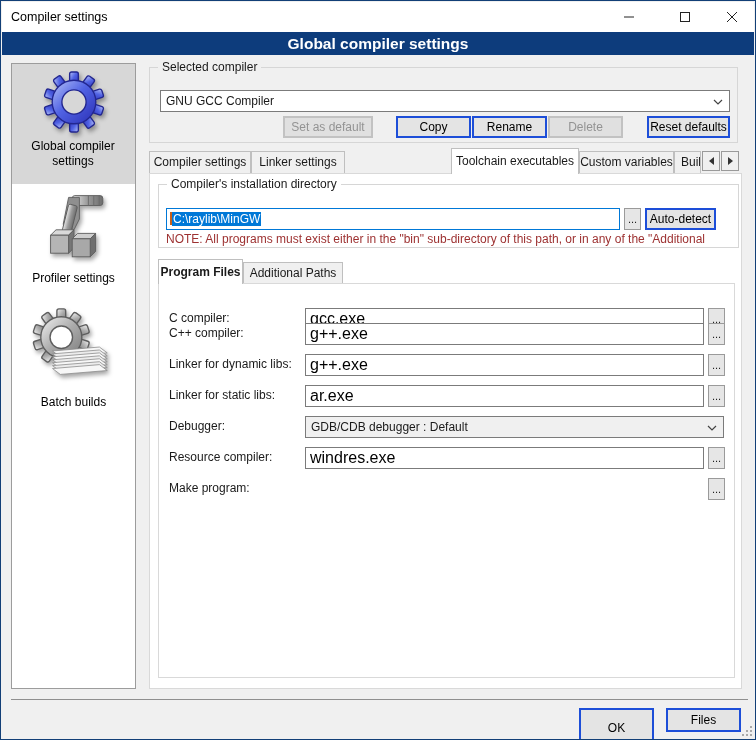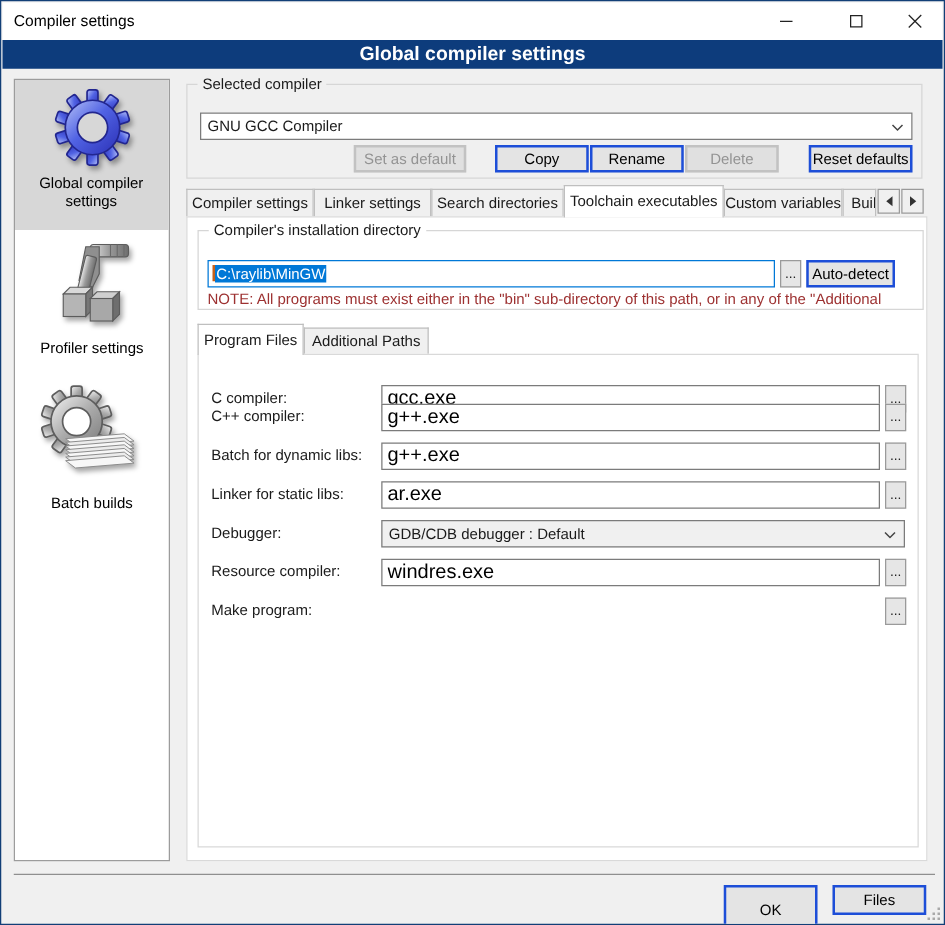--- a/index.html
+++ b/index.html
@@ -219,21 +219,20 @@
     </div>
     <button class="btn disabled" style="left:133px;top:48px;width:90px;">Set as default</button>
     <button class="btn" style="left:246px;top:48px;width:75px;">Copy</button>
     <button class="btn" style="left:322px;top:48px;width:75px;">Rename</button>
     <button class="btn disabled" style="left:398px;top:48px;width:75px;">Delete</button>
     <button class="btn" style="left:497px;top:48px;width:83px;">Reset defaults</button>
   </div>
 
   <div class="tab" style="left:148px;width:102px;">Compiler settings</div>
   <div class="tab" style="left:250px;width:94px;">Linker settings</div>
-  <div class="tab" style="left:344px;width:106px;">Search directories</div>
   <div class="tab active" style="left:450px;width:128px;">Toolchain executables</div>
   <div class="tab" style="left:578px;width:95px;">Custom variables</div>
   <div class="tab" style="left:673px;width:27px;text-align:left;padding-left:6px;">Build</div>
   <button class="tabarrow" style="left:701px;">
       <span class="tri-l"></span>
     </button>
   <button class="tabarrow" style="left:720px;">
       <span class="tri-r"></span>
     </button>
 
@@ -242,39 +241,39 @@
     <div class="groupbox" style="left:8px;top:10px;width:581px;height:64px;">
       <span class="glabel" style="background:#fff;">Compiler's installation directory</span>
       <div class="path-input">
         <span class="caret"></span><span class="selected-text">C:\raylib\MinGW</span>
       </div>
       <button class="browse" style="position:absolute;left:465px;top:23px;">...</button>
       <button class="btn" style="left:486px;top:23px;width:71px;">Auto-detect</button>
       <div class="note">NOTE: All programs must exist either in the "bin" sub-directory of this path, or in any of the "Additional</div>
     </div>
 
-    <div class="subtab active" style="left:8px;top:85px;width:85px;height:25px;line-height:24px;">Program Files</div>
+    <div class="subtab active" style="left:8px;top:85px;width:85px;height:25px;line-height:24px;font-weight:bold;">Program Files</div>
     <div class="subtab" style="left:93px;top:88px;width:100px;height:22px;line-height:20px;">Additional Paths</div>
 
     <div class="innerpage">
 
       <div class="row" style="top:24px;">
         <div class="flabel">C compiler:</div>
         <input class="tinput" value="gcc.exe" style="">
         <button class="browse">...</button>
       </div>
 
       <div class="row" style="top:39px;">
         <div class="flabel">C++ compiler:</div>
         <input class="tinput" value="g++.exe" style="">
         <button class="browse">...</button>
       </div>
 
       <div class="row" style="top:70px;">
-        <div class="flabel">Batch for dynamic libs:</div>
+        <div class="flabel">Linker for dynamic libs:</div>
         <input class="tinput" value="g++.exe" style="">
         <button class="browse">...</button>
       </div>
 
       <div class="row" style="top:101px;">
         <div class="flabel">Linker for static libs:</div>
         <input class="tinput" value="ar.exe" style="">
         <button class="browse">...</button>
       </div>
 

